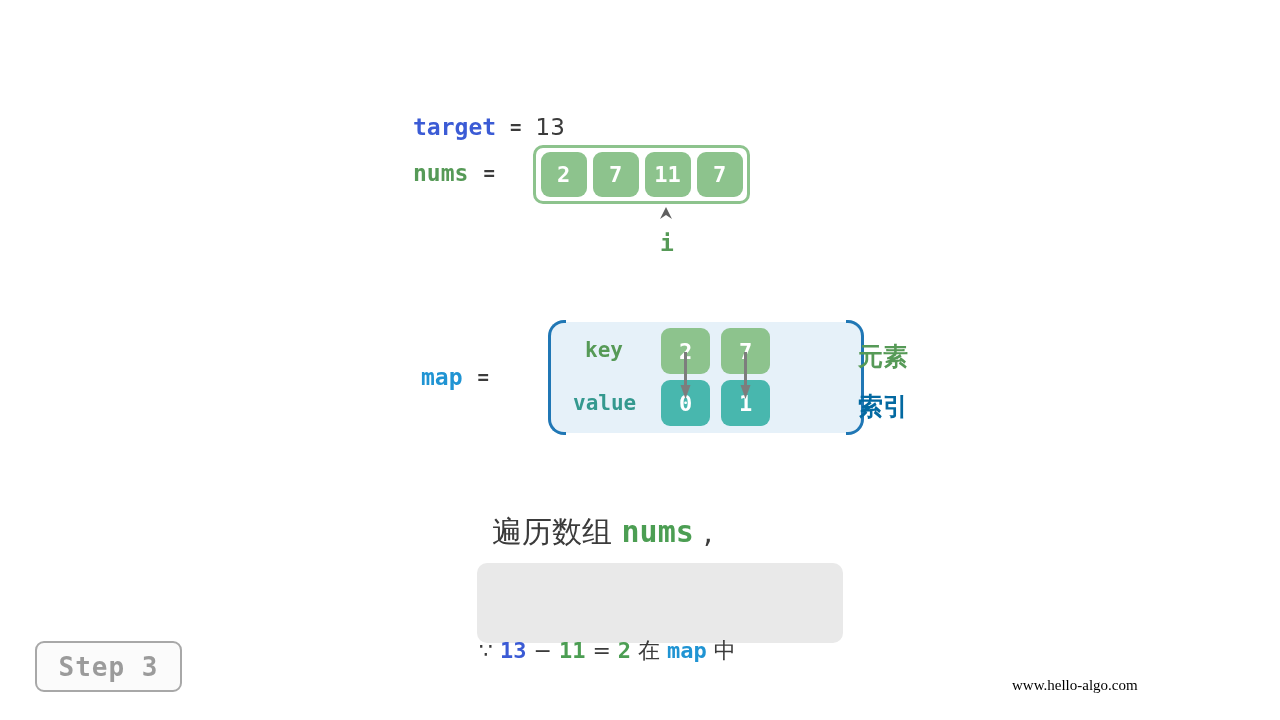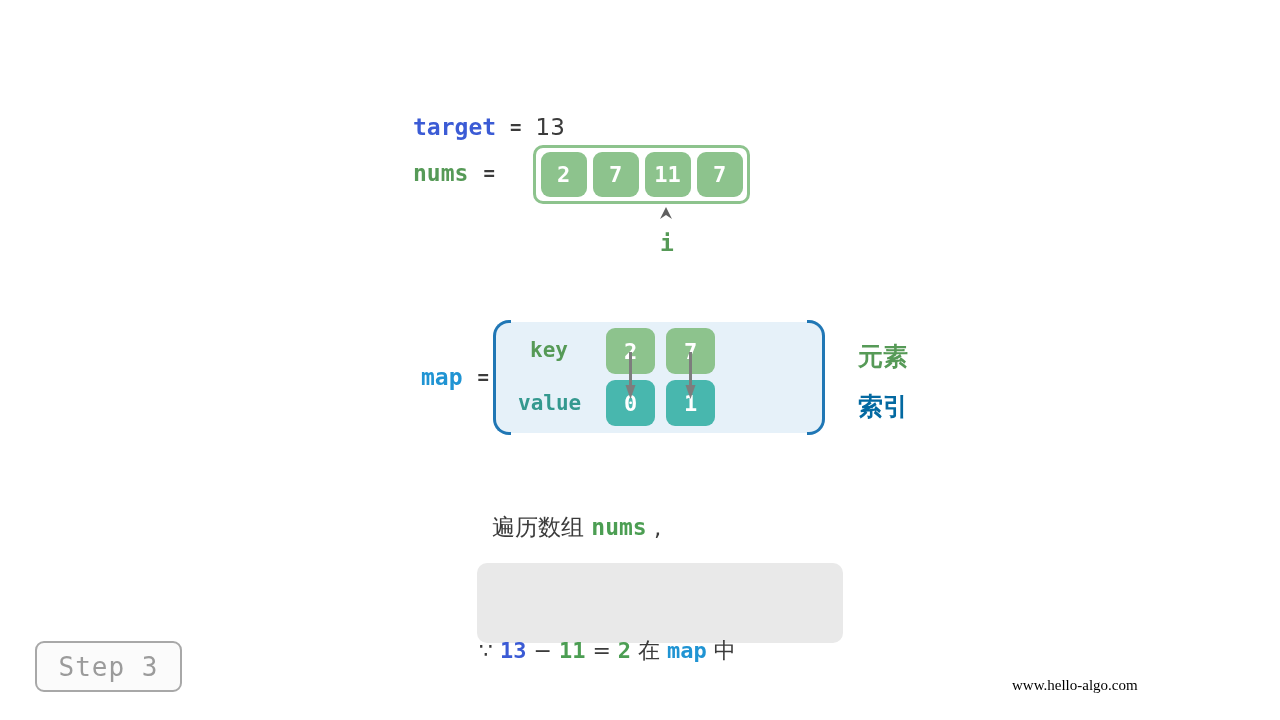--- a/index.html
+++ b/index.html
@@ -24,54 +24,54 @@
     display:flex;align-items:center;justify-content:center;gap:6px;padding:0 5px;
   }
   .cell{
     width:46px;height:45px;border-radius:9px;background:#8dc38d;
     display:flex;align-items:center;justify-content:center;
     color:#ffffff;font-family:"DejaVu Sans Mono","Liberation Mono",monospace;
     font-weight:bold;font-size:22px;flex:0 0 auto;
   }
 
   
-  .map-box{left:493px;top:320px;width:316px;height:115px;padding-left:16px;}
+  .map-box{left:548px;top:320px;width:316px;height:115px;}
   .map-bg{position:absolute;left:3px;top:2px;right:3px;bottom:2px;background:#e6f1f9;border-radius:12px;}
   .bracket{position:absolute;top:0;bottom:0;width:18px;box-sizing:border-box;}
   .bracket.left{left:0;border:3px solid #2077b5;border-right:none;border-radius:16px 0 0 16px;}
   .bracket.right{right:0;border:3px solid #2077b5;border-left:none;border-radius:0 16px 16px 0;}
   .map-cell{
     position:absolute;width:49px;height:46px;border-radius:9px;
     display:flex;align-items:center;justify-content:center;
     color:#ffffff;font-family:"DejaVu Sans Mono","Liberation Mono",monospace;
     font-weight:bold;font-size:22px;
   }
   .key-cell{background:#8dc38d;}
   .val-cell{background:#48b7ae;}
   .map-row-label{position:absolute;font-family:"DejaVu Sans Mono","Liberation Mono",monospace;font-weight:bold;font-size:21px;}
   .cjk-label{font-size:25px;font-weight:bold;}
 
   
-  .caption{left:492px;top:512px;font-size:23px;white-space:pre;text-align:right;}
+  .caption{left:492px;top:512px;font-size:30px;white-space:pre;text-align:right;}
   .note-box{
     left:477px;top:563px;width:366px;height:80px;box-sizing:border-box;
     background:#e9e9e9;border-radius:10px;padding:8px 0 0 2px;
     font-size:22px;line-height:32px;white-space:pre;
   }
   .tk-dark{color:#3b3b3b;}
   .tk-indigo{color:#3b5bd5;font-family:"DejaVu Sans Mono","Liberation Mono",monospace;font-weight:bold;}
   .tk-green{color:#4c9e53;font-family:"DejaVu Sans Mono","Liberation Mono",monospace;font-weight:bold;}
   .tk-blue{color:#2094d3;font-family:"DejaVu Sans Mono","Liberation Mono",monospace;font-weight:bold;}
 
   
   .step-badge{
     left:35px;top:641px;width:147px;height:51px;box-sizing:border-box;
     border:2px solid #a8a8a8;border-radius:9px;background:#fbfbfb;
     display:flex;align-items:center;justify-content:center;
-    font-family:"DejaVu Sans Mono","Liberation Mono",monospace;font-weight:normal;
+    font-family:"DejaVu Sans Mono","Liberation Mono",monospace;font-weight:bold;
     font-size:26px;color:#9b9b9b;letter-spacing:1px;
   }
   .watermark{
     left:1012px;top:677px;font-family:Liberation Serif, serif;
     font-size:15px;color:#000000;
   }
   .pointer-i{left:656px;top:230px;width:22px;text-align:center;
     font-family:"DejaVu Sans Mono","Liberation Mono",monospace;font-weight:bold;
     font-size:23px;color:#569a57;}
 </style>

